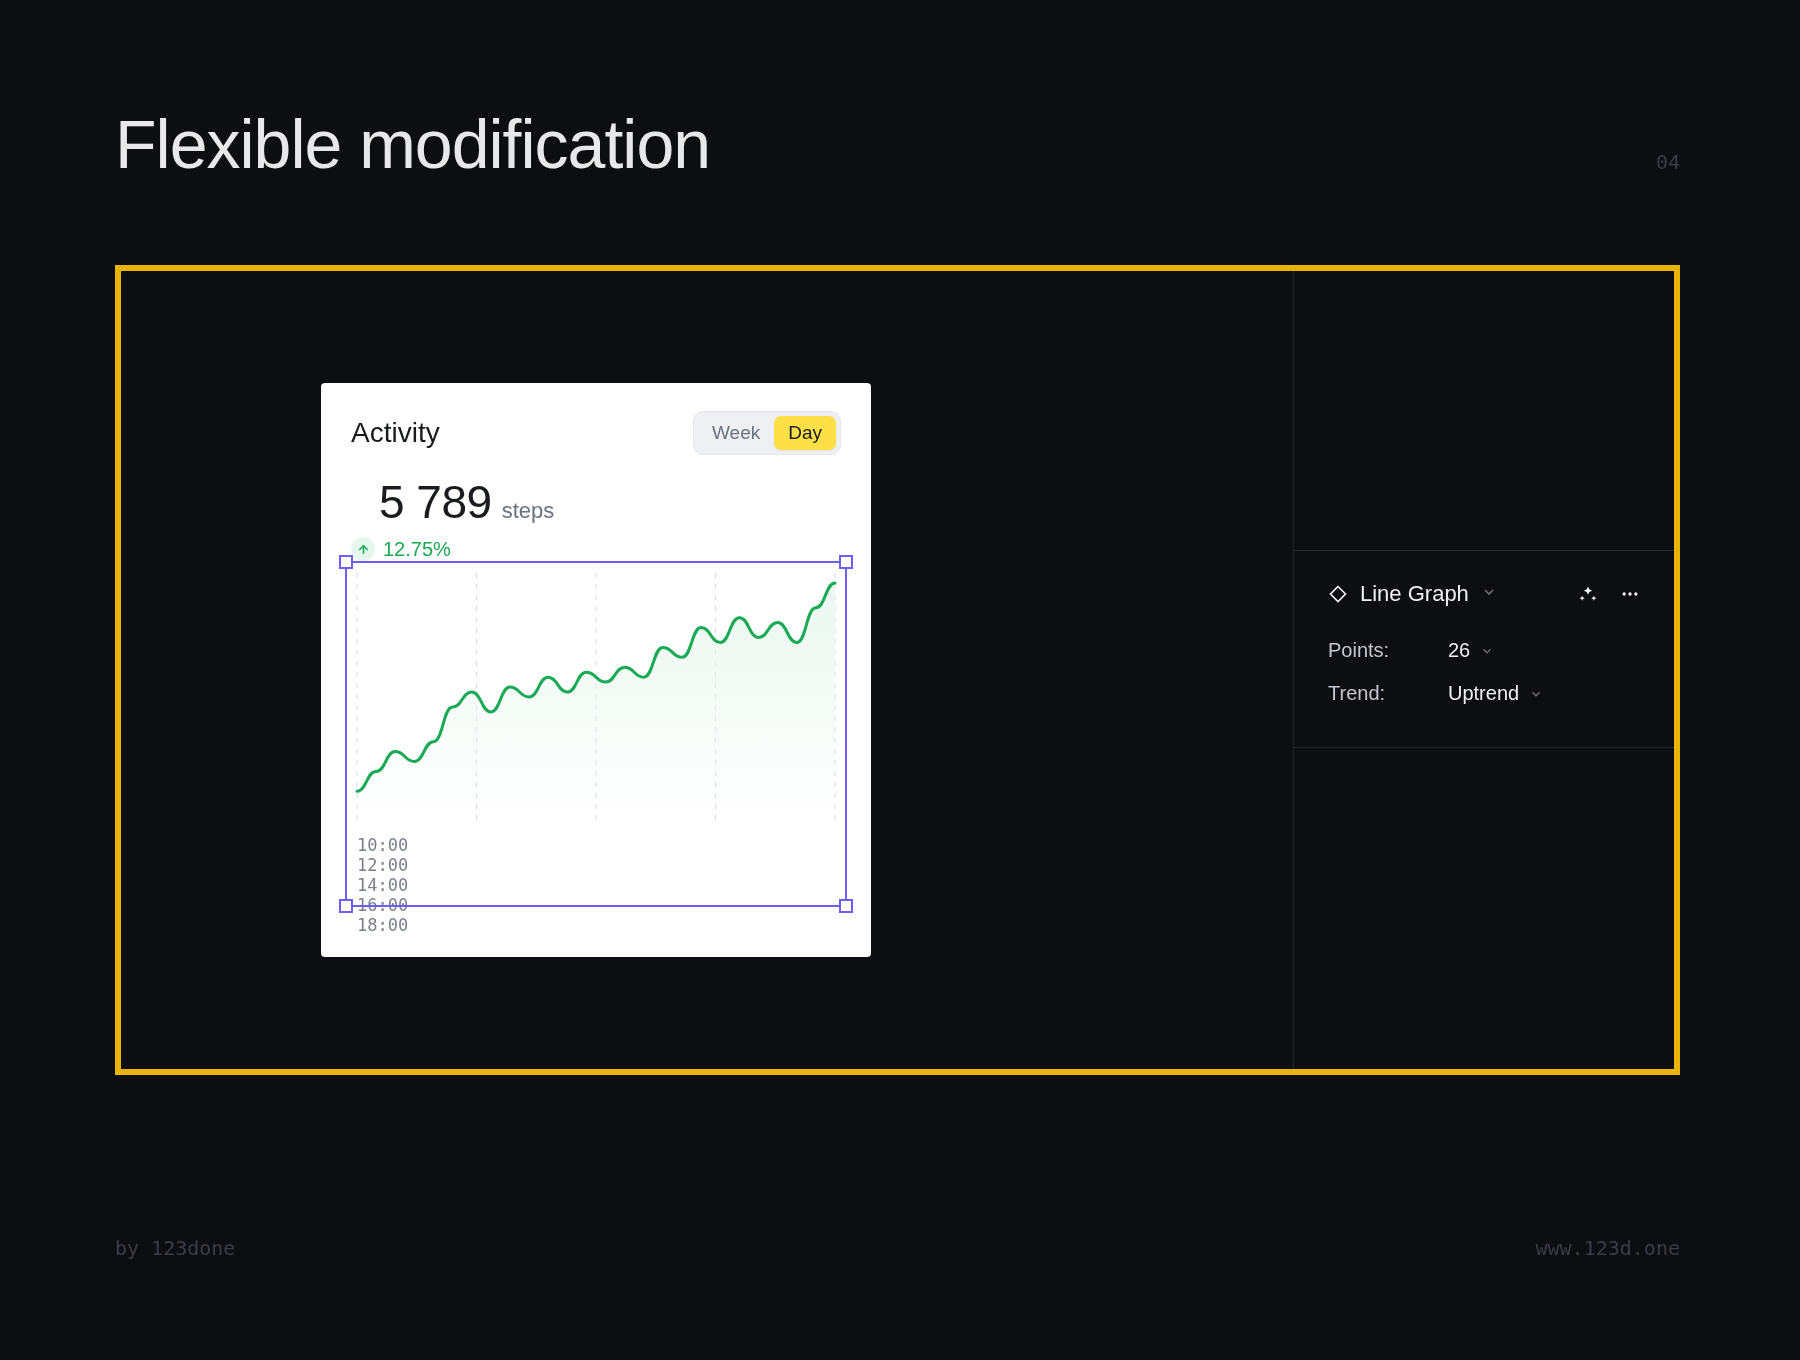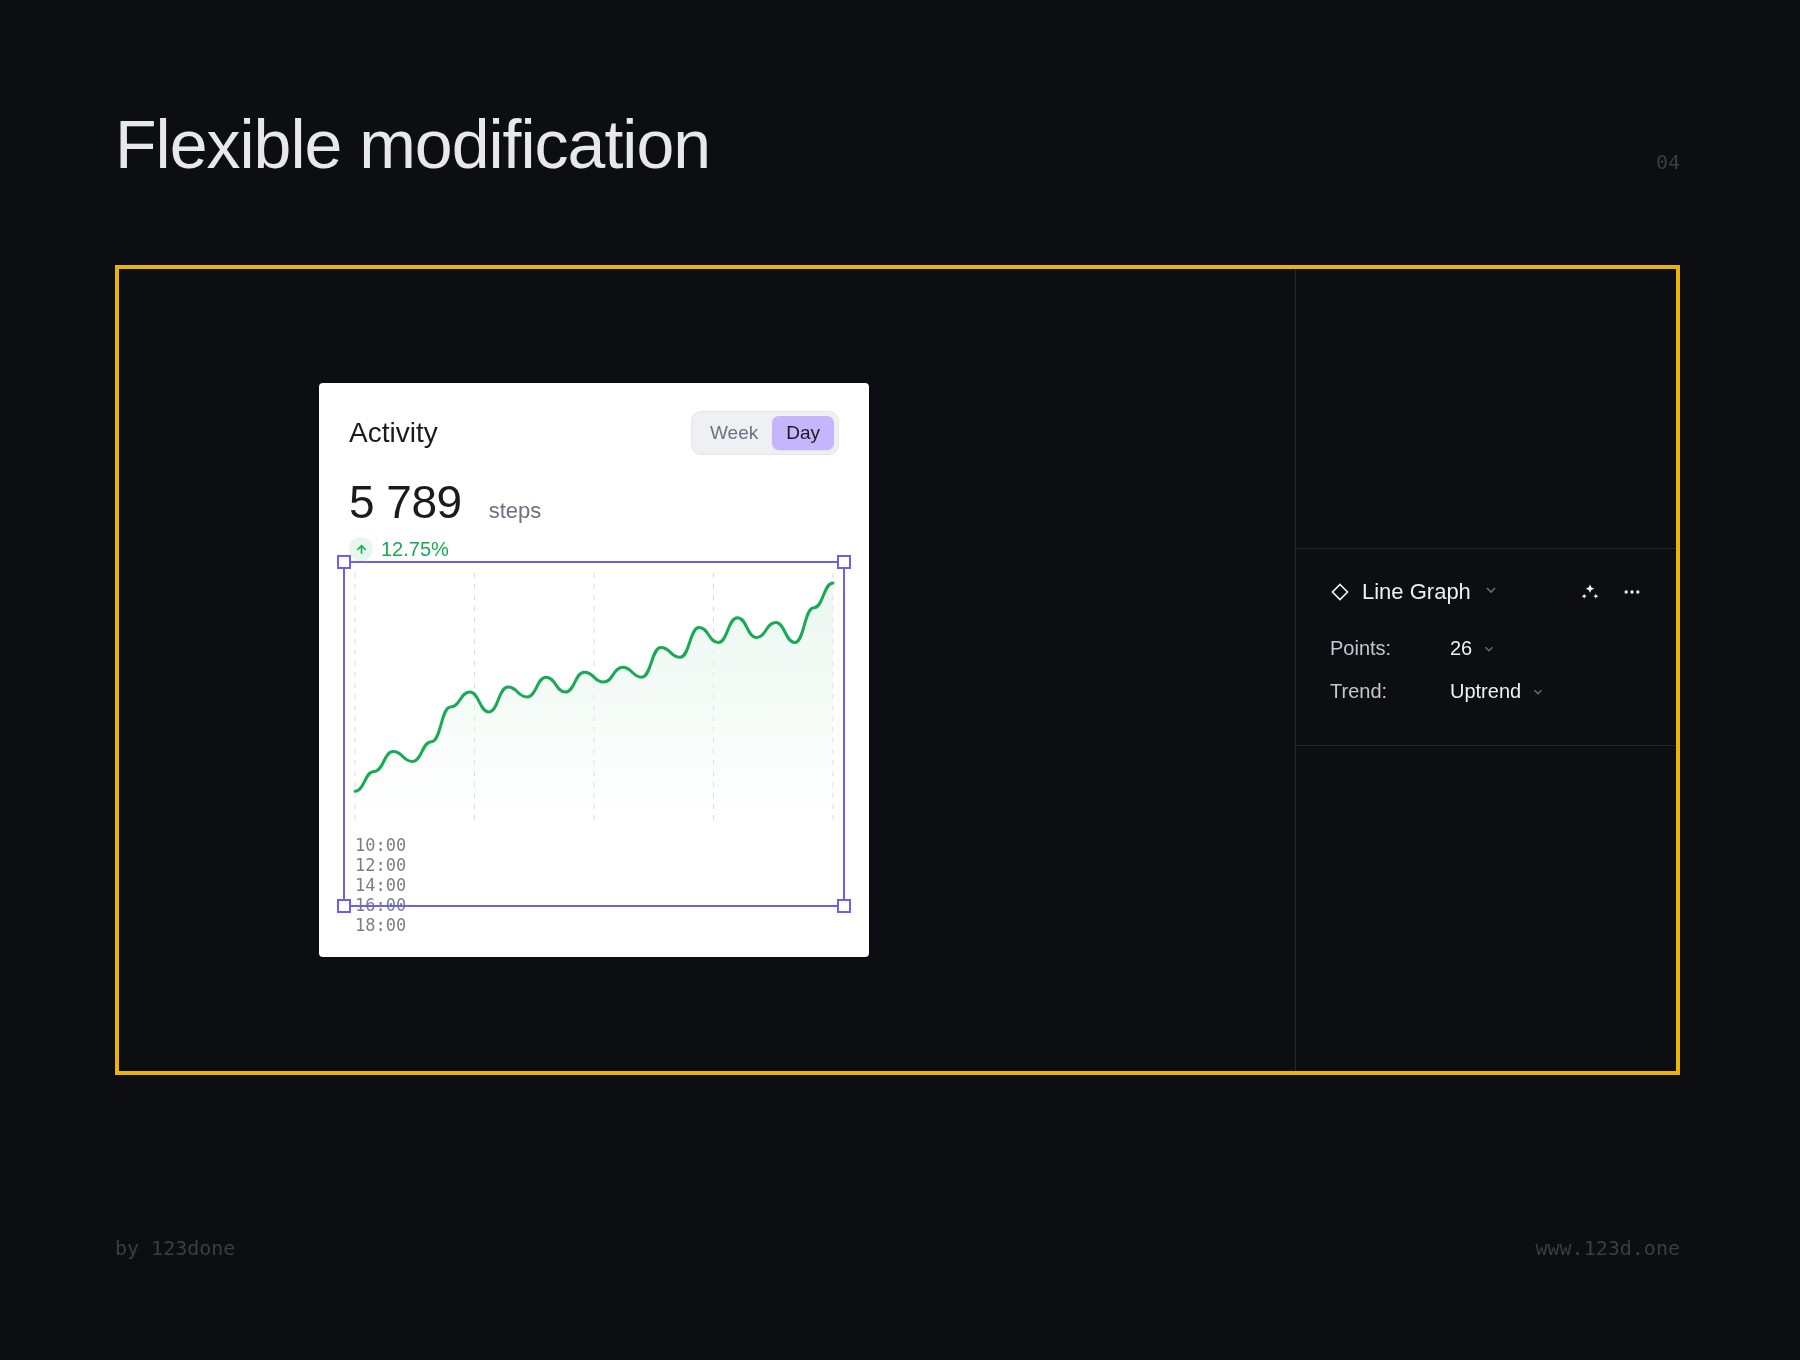--- a/index.html
+++ b/index.html
@@ -31,21 +31,21 @@
     color: #3a3d46;
   }
 
   
   .frame {
     position: absolute;
     top: 265px;
     left: 115px;
     right: 120px;
     height: 810px;
-    border: 4px solid #eab308;
+    border: 6px solid #eab308;
     display: flex;
   }
   .frame-left {
     flex: 1;
     border-right: 1px solid #24262d;
     display: flex;
     align-items: center;
     padding-left: 200px;
   }
   .frame-right {
@@ -84,34 +84,35 @@
     border: 1px solid #e4e6ea;
   }
   .segment-btn {
     font-size: 19px;
     padding: 6px 14px;
     border-radius: 7px;
     color: #6b7280;
     cursor: pointer;
   }
   .segment-btn.active {
-    background: #c4b5fd;
+    background: #fde047;
     color: #1a1b1f;
     box-shadow: 0 1px 2px rgba(0,0,0,.06);
   }
   .sub-label {
     font-size: 20px;
     color: #8a8f9a;
     margin-bottom: 6px;
   }
   .metric-row {
     display: flex;
     align-items: baseline;
-    gap: 27px;
+    gap: 10px;
     margin-bottom: 8px;
+    margin-left: 28px;
   }
   .metric-value {
     font-size: 46px;
     font-weight: 500;
     color: #1a1b1f;
     letter-spacing: -0.5px;
   }
   .metric-unit {
     font-size: 22px;
     color: #6b7280;

